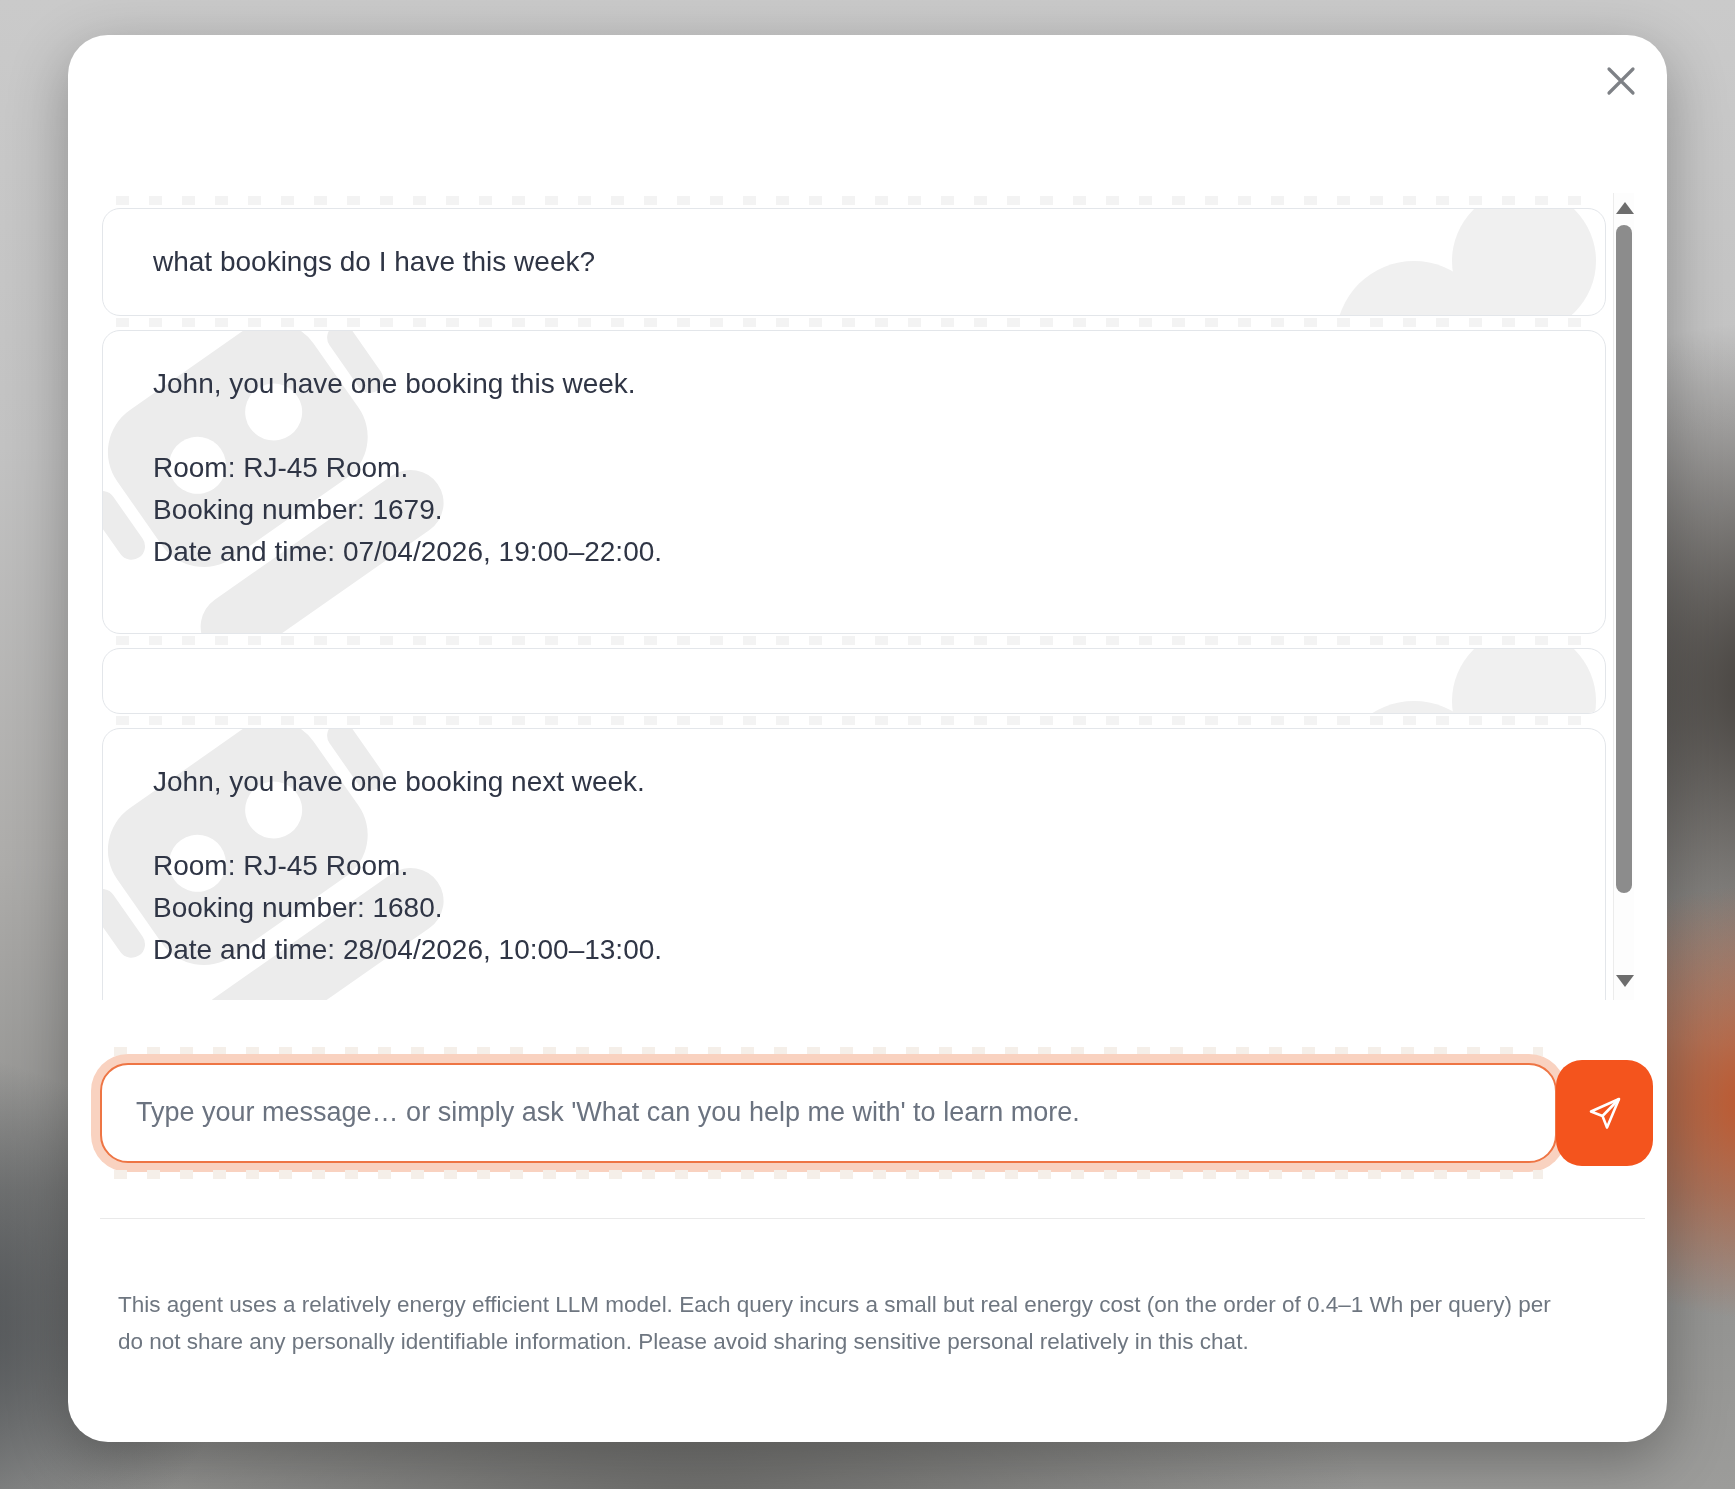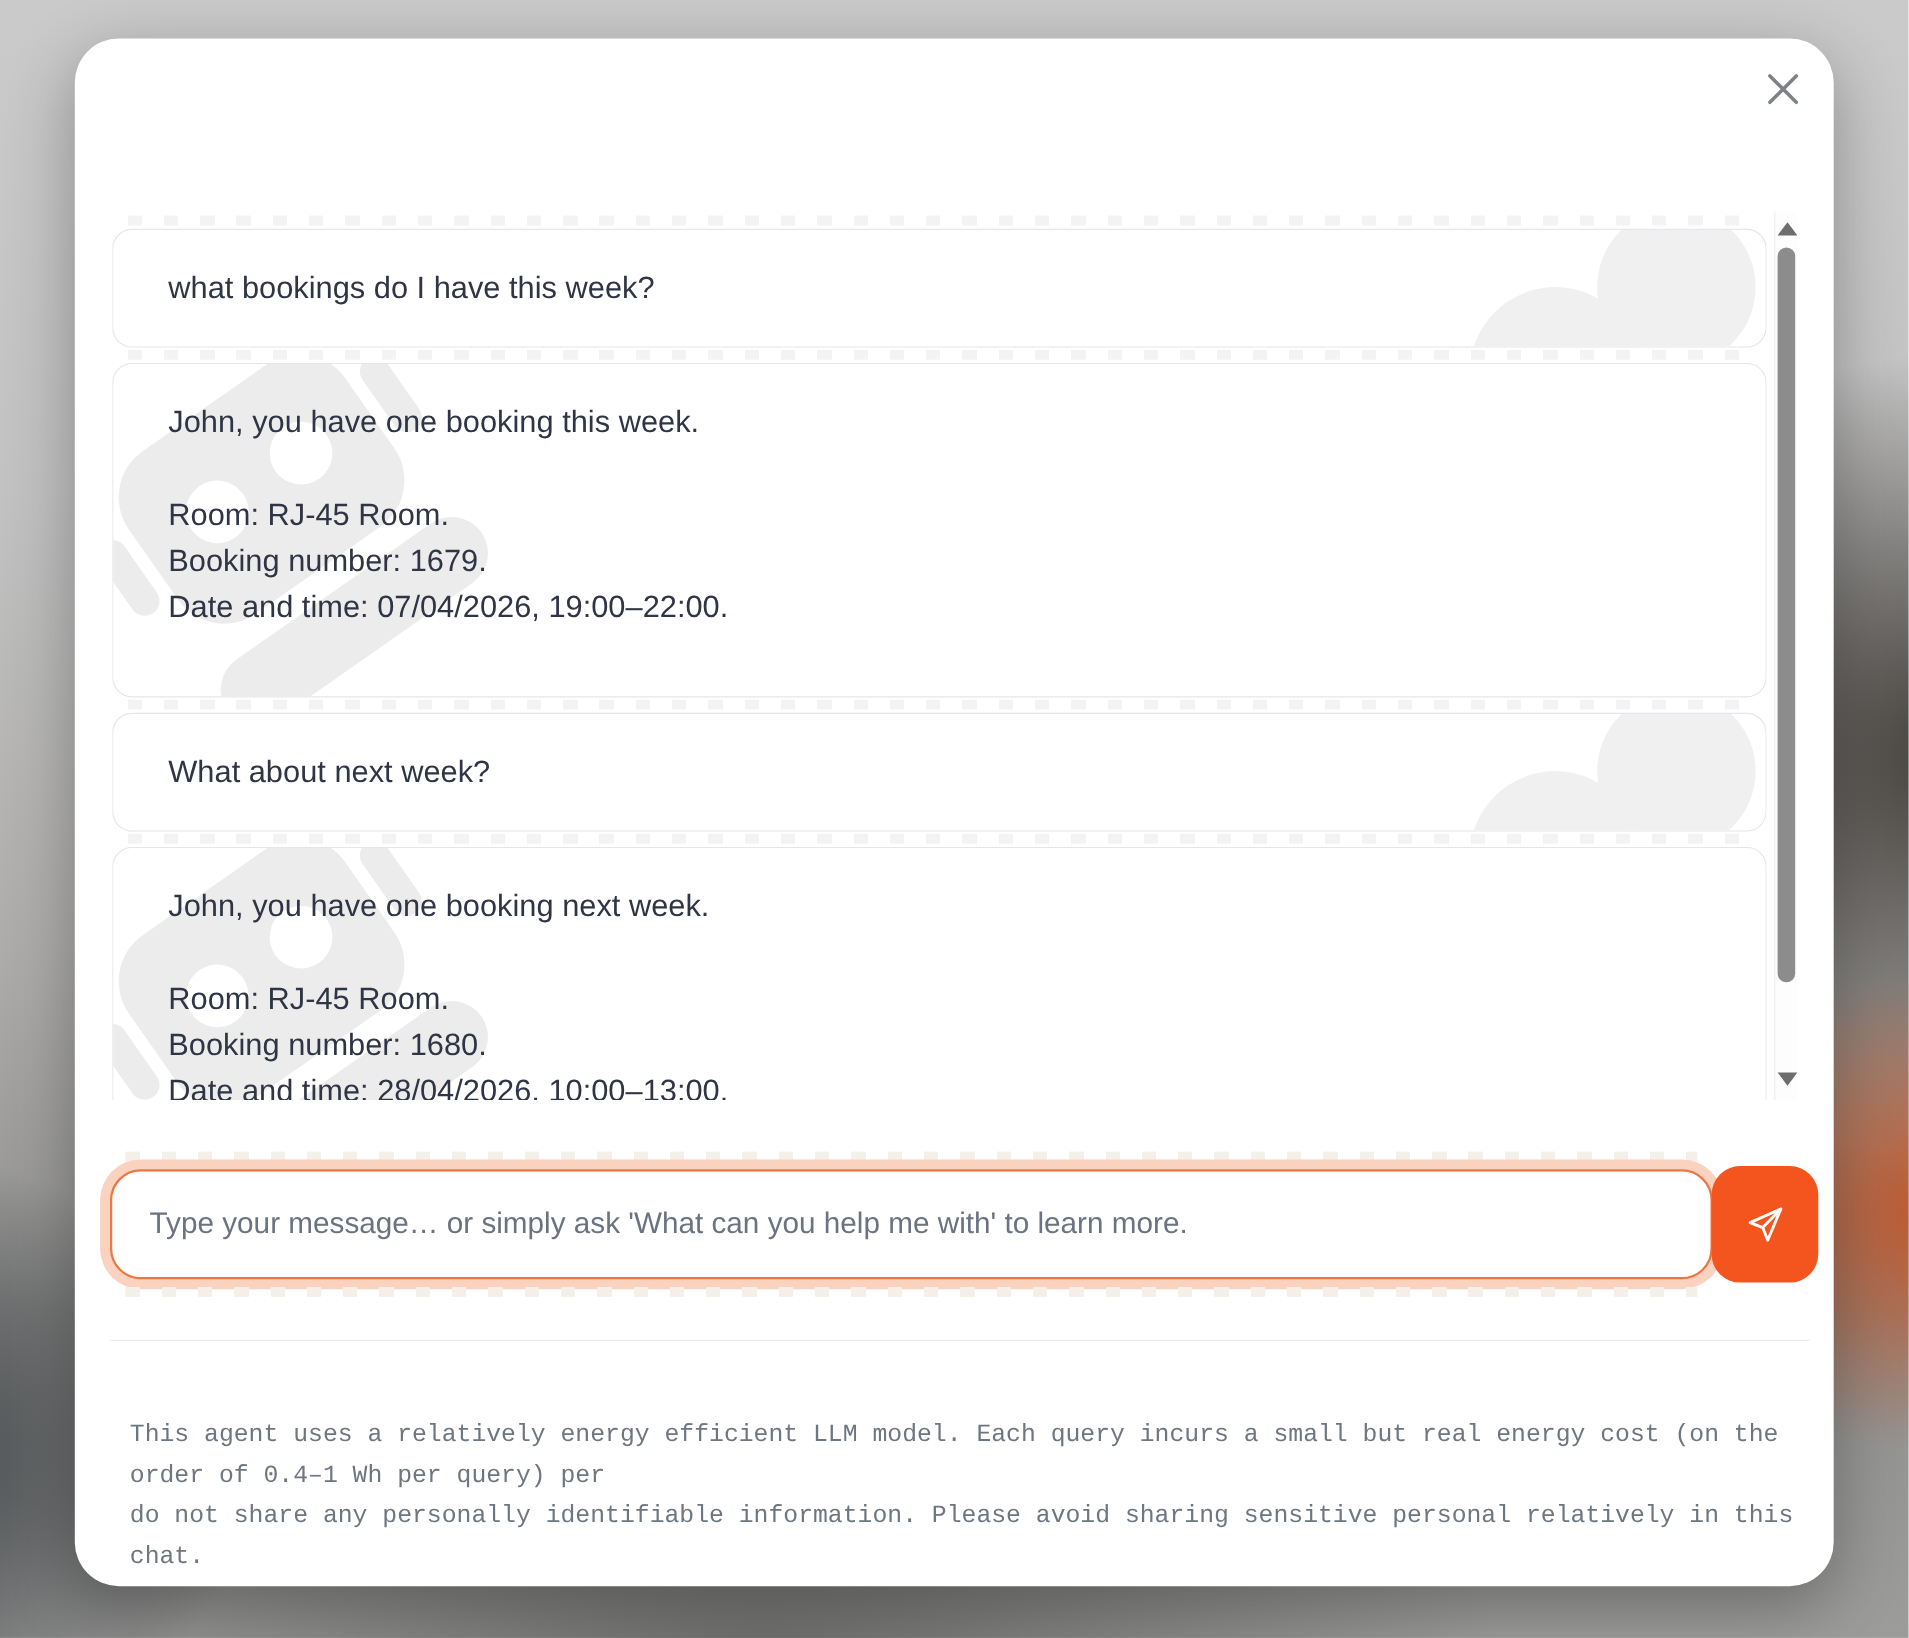--- a/index.html
+++ b/index.html
@@ -93,21 +93,21 @@
   }
   .chat-input::placeholder { color:#6b7380; opacity:1; }
   .send-btn {
     position:absolute; right:0; top:-3px; width:97px; height:106px;
     background:#f4541d; border:none; border-radius:26px; cursor:pointer;
     display:flex; align-items:center; justify-content:center; z-index:3;
   }
 
   
   .divider { position:absolute; left:32px; top:1183px; width:1545px; height:1px; background:#e9e9e9; }
-  .footer { position:absolute; left:50px; top:1251px; width:1520px; color:#6e7680; font-size:22.5px; line-height:37px;font-family:Liberation Mono, monospace; }
+  .footer { position:absolute; left:50px; top:1251px; width:1520px; color:#6e7680; font-size:22.5px; line-height:37px; }
 </style>
 </head>
 <body>
 
 <div class="bg"></div>
 
 <div class="modal">
 
   <button class="close-btn" aria-label="close">
     <svg width="40" height="40" viewBox="0 0 40 40">
@@ -145,21 +145,20 @@
           <div class="msg-line">Room: RJ-45 Room.</div>
           <div class="msg-line">Booking number: 1679.</div>
           <div class="msg-line">Date and time: 07/04/2026, 19:00–22:00.</div>
         </div>
       </div>
 
       <div class="msg-row">
         <div class="bubble user">
           <div class="wm-head"></div>
           <div class="wm-shoulders"></div>
-          <div class="msg-line">What about next week?</div>
         </div>
       </div>
 
       <div class="msg-row">
         <div class="bubble bot">
           <svg class="wm-robot" viewBox="0 0 120 120">
             <g fill="#ececec">
               <circle cx="89" cy="7" r="7"></circle>
               <rect x="85" y="12" width="8" height="8" rx="3"></rect>
               <rect x="20" y="20" width="80" height="60" rx="17"></rect>

